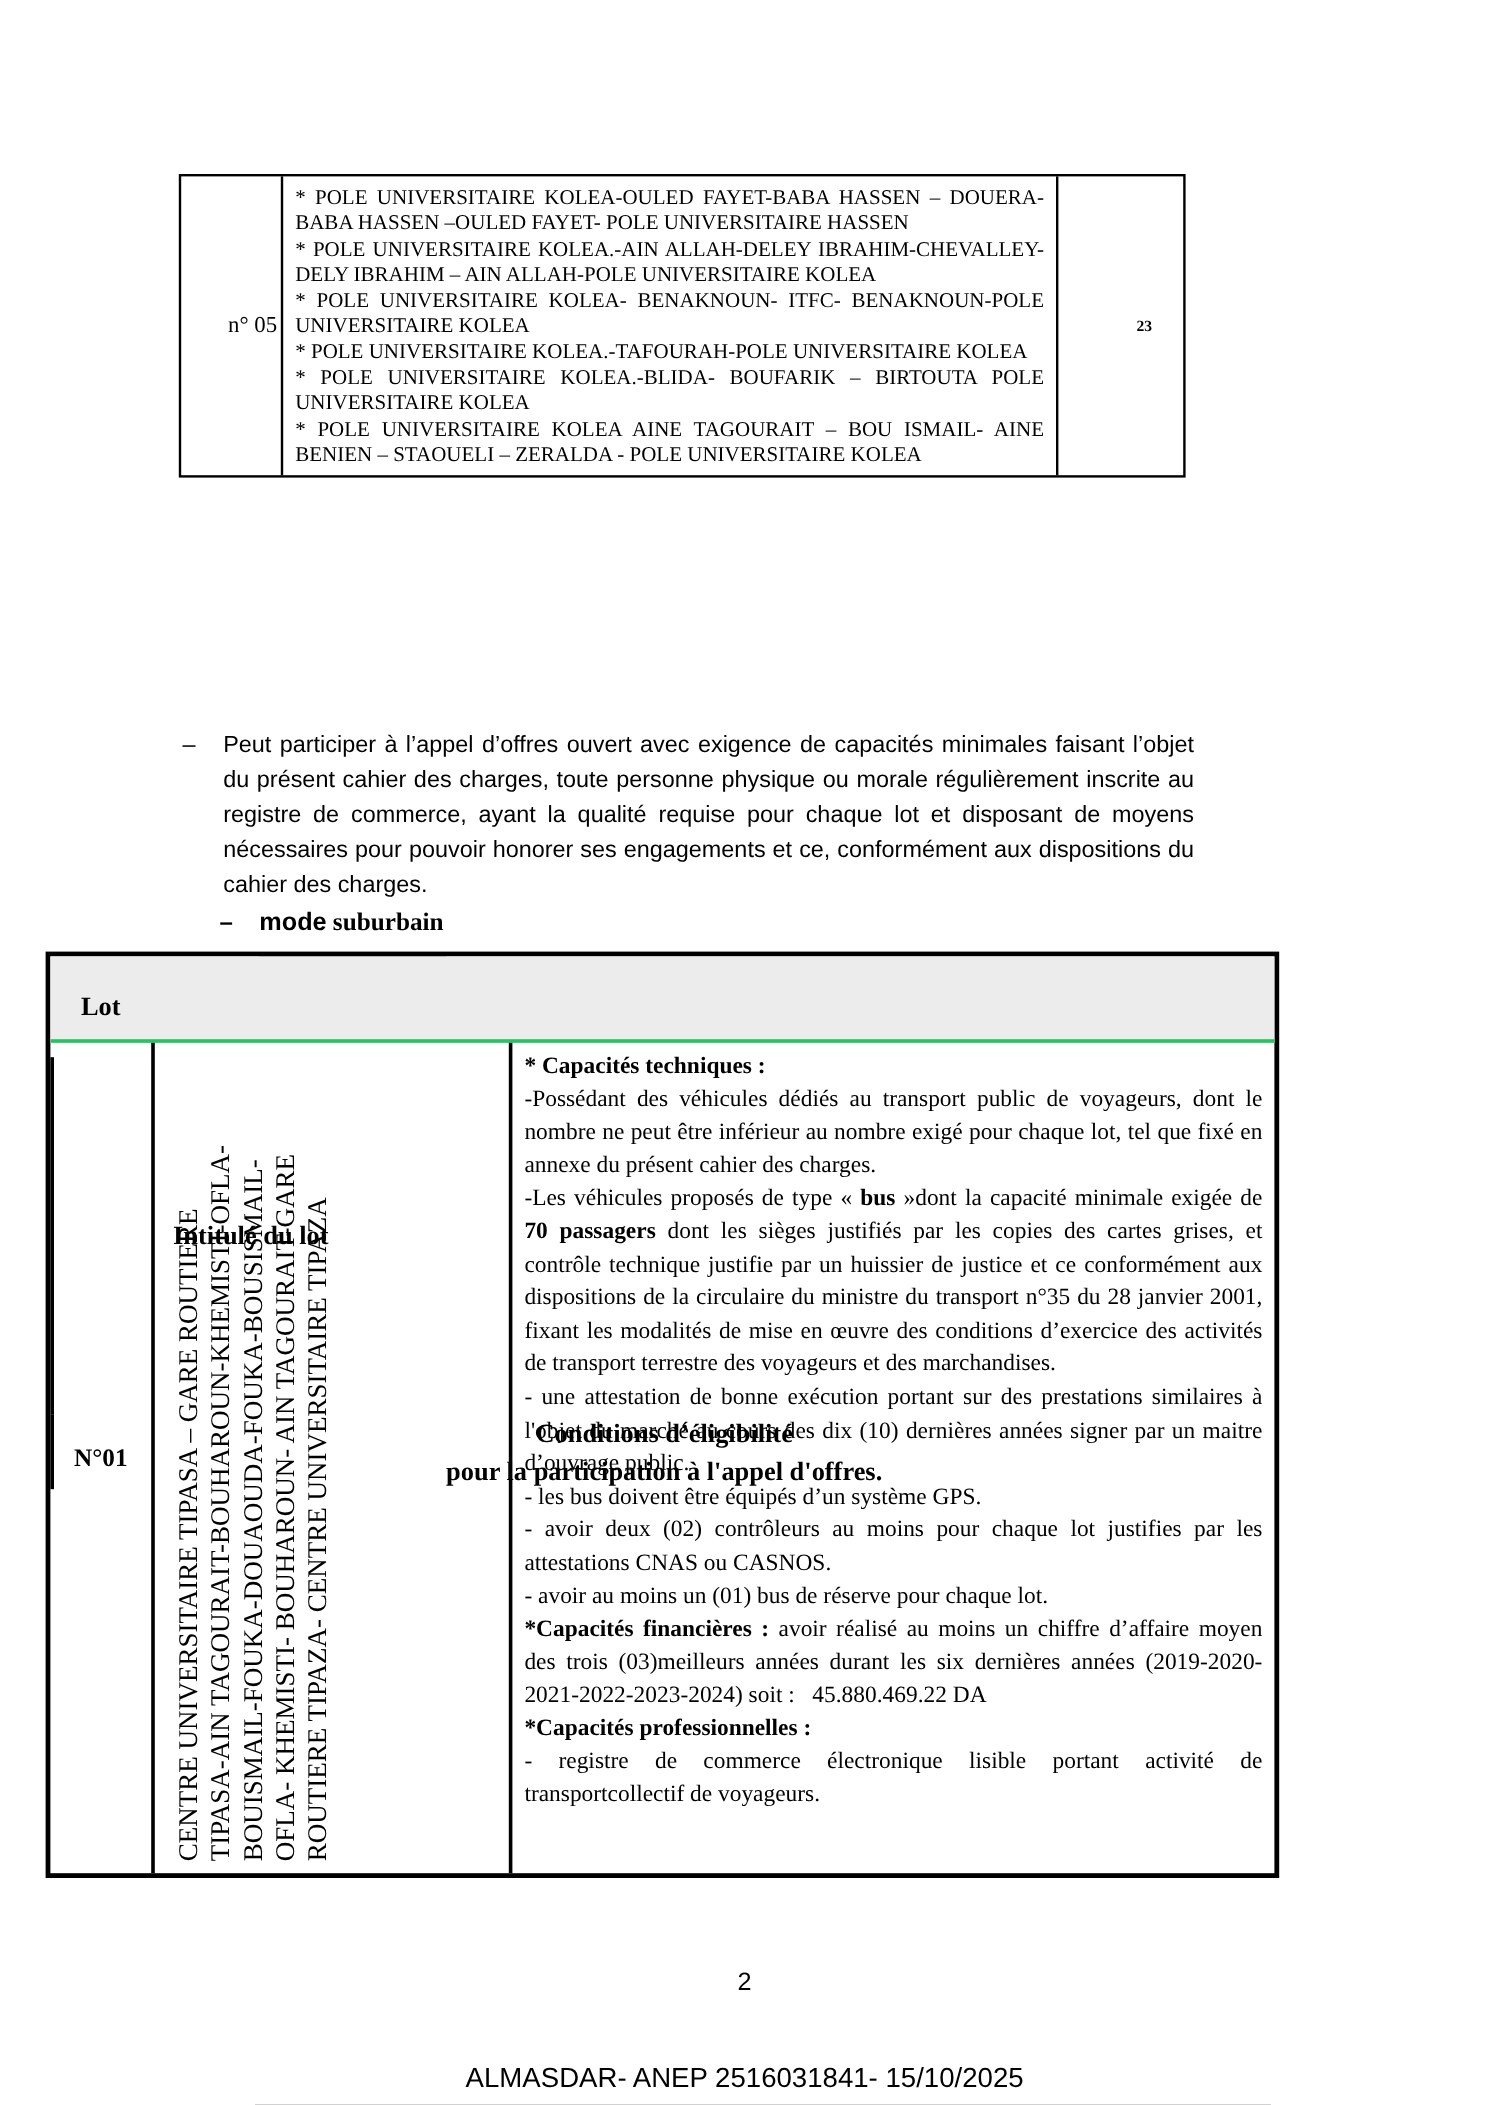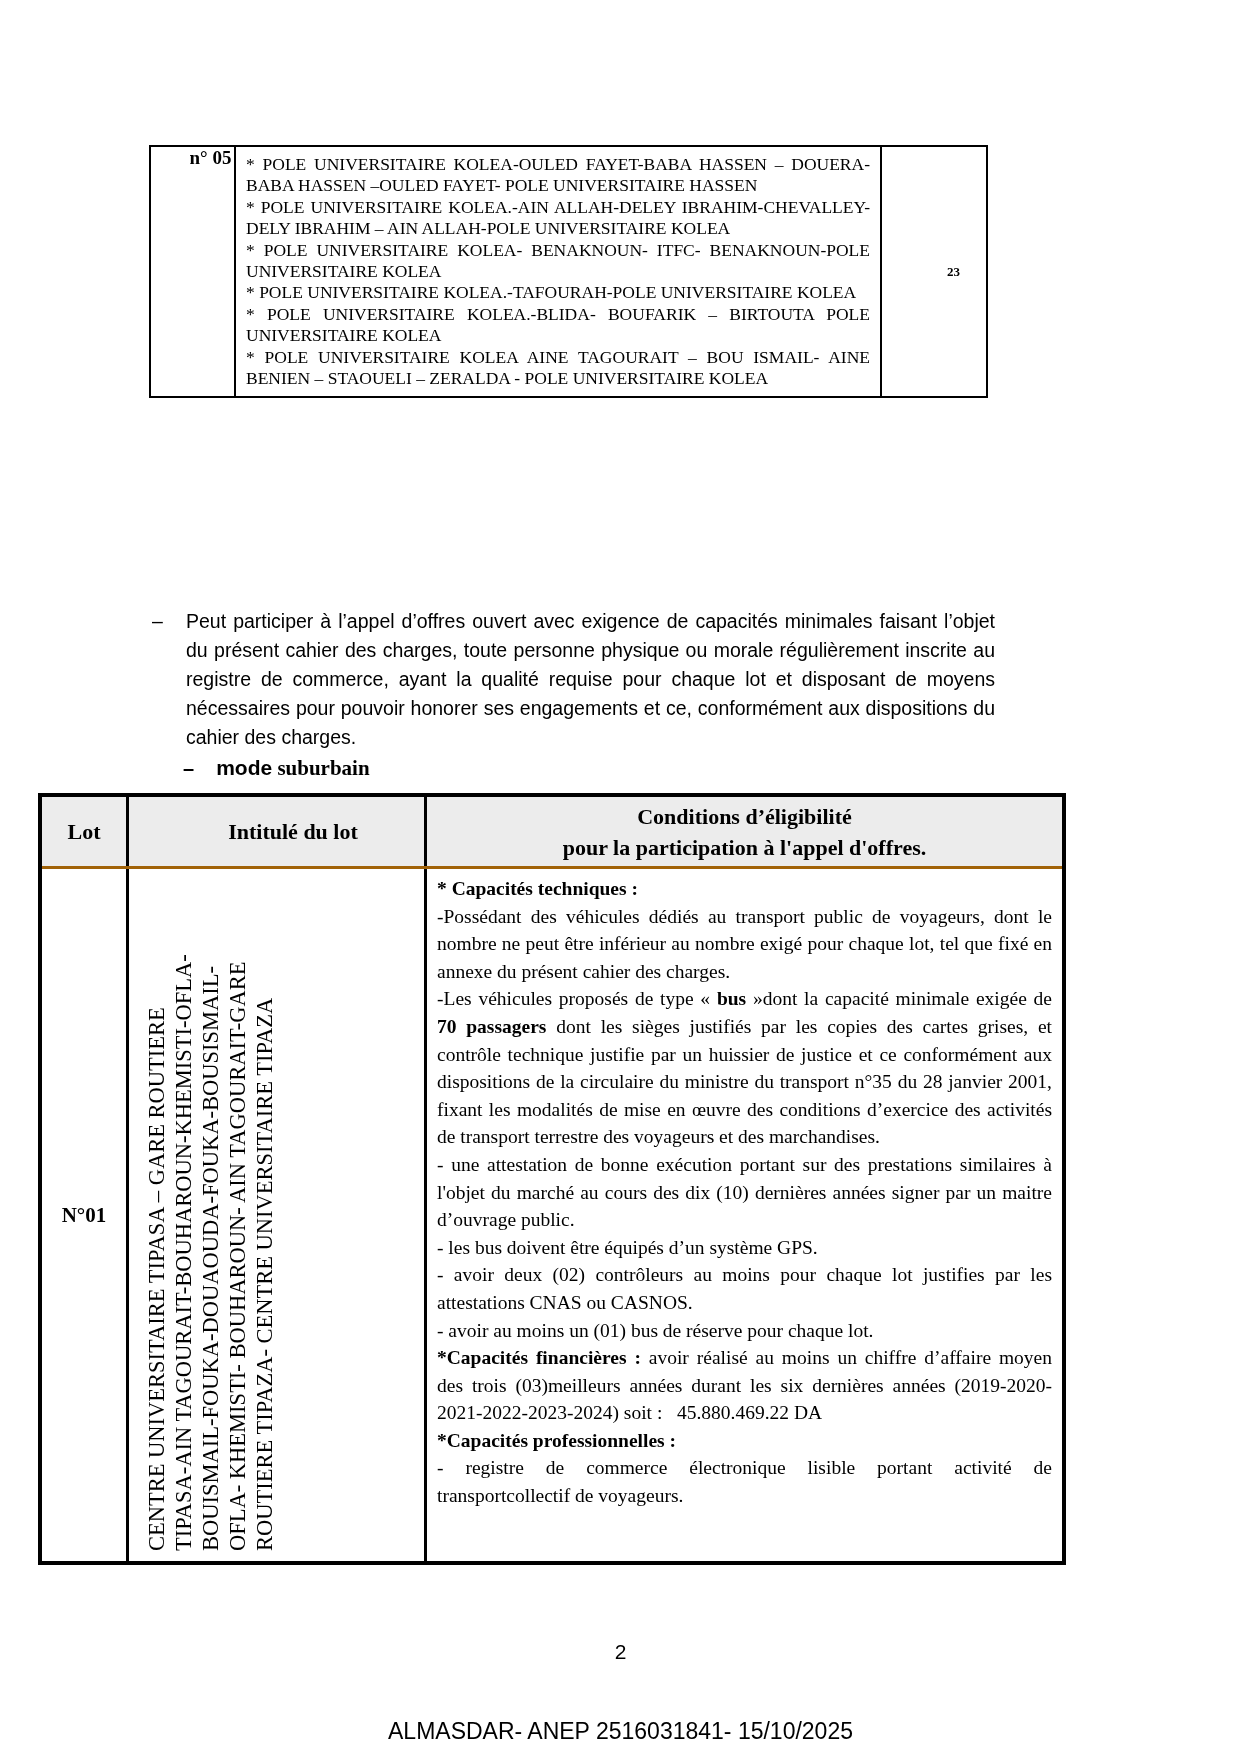--- a/index.html
+++ b/index.html
@@ -11,22 +11,22 @@
     color:#000;
     overflow:hidden;
   }
 
   
   .routes-table{
     position:absolute;left:149px;top:145px;width:839px;
     display:flex;border:2px solid #000;box-sizing:border-box;
   }
   .rt-col-label{
-    width:83px;flex:0 0 83px;display:flex;justify-content:center;
-    font-weight:bold;font-size:19px;box-sizing:border-box;padding-left:36px;
+    width:83px;flex:0 0 83px;display:flex;align-items:center;justify-content:center;
+    font-weight:normal;font-size:19px;box-sizing:border-box;padding-left:36px;
   }
   .rt-col-routes{
     flex:1 1 auto;border-left:2px solid #000;border-right:2px solid #000;
     padding:7px 10px;box-sizing:border-box;
   }
   .rt-col-count{
     width:104px;flex:0 0 104px;display:flex;align-items:center;justify-content:center;
     font-weight:bold;font-size:13px;box-sizing:border-box;padding-left:39px;
   }
   .route-par{
@@ -53,22 +53,22 @@
   }
   .mode-w1{font-family:"Liberation Sans", sans-serif;font-weight:bold;font-size:21px;}
   .mode-w2{font-family:"Liberation Serif", serif;font-weight:bold;font-size:21px;}
 
   
   .lots-table{
     position:absolute;left:38px;top:793px;width:1028px;
     border:4px solid #000;box-sizing:border-box;
   }
   .lt-header{
-    display:flex;background:#ececec;border-bottom:3px solid #a16207;
-    height:72px;box-sizing:border-box;
+    display:flex;background:#ececec;border-bottom:3px solid #22c55e;
+    height:72px;box-sizing:border-box;flex-direction:column;
   }
   .lt-body{
     display:flex;height:692px;box-sizing:border-box;
   }
   .lt-col-lot{width:84px;flex:0 0 84px;box-sizing:border-box;
     display:flex;align-items:center;justify-content:center;}
   .lt-col-int{width:298px;flex:0 0 298px;border-left:3px solid #000;box-sizing:border-box;}
   .lt-col-cond{flex:1 1 auto;border-left:3px solid #000;box-sizing:border-box;}
   .lt-header .lt-col-lot{font-weight:bold;font-size:22px;}
   .lt-header .lt-col-int{display:flex;align-items:center;justify-content:center;

